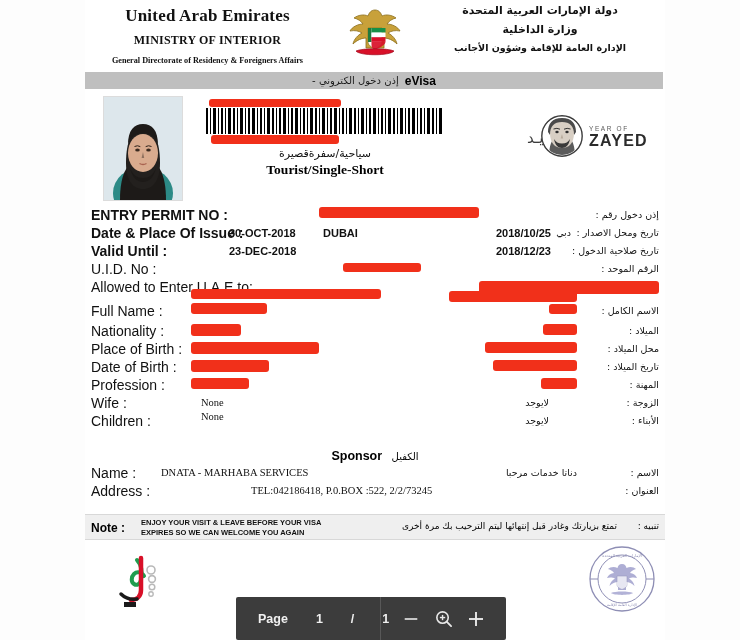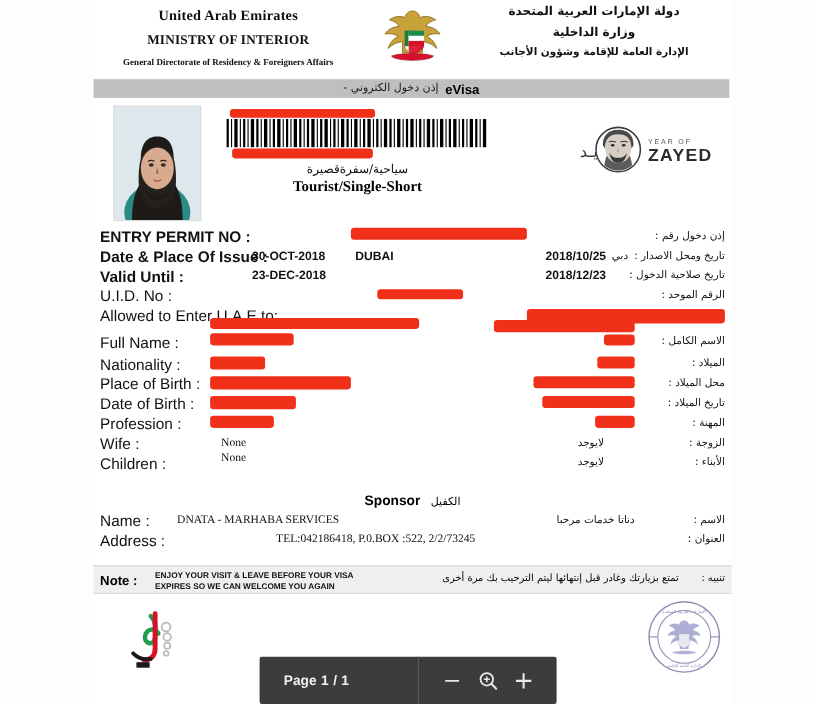--- a/index.html
+++ b/index.html
@@ -39,21 +39,21 @@
   }
   .hdr-en {
     position: absolute;
     left: 0; top: 6px;
     width: 245px;
     text-align: center;
     font-family: "Liberation Serif", serif;
     color: #111;
   }
   .hdr-en .l1 {
-    font-size: 13px;
+    font-size: 17px;
     font-weight: bold;
     letter-spacing: .2px;
     margin-bottom: 7px;
   }
   .hdr-en .l2 {
     font-size: 12px;
     font-weight: bold;
     letter-spacing: .2px;
     margin-bottom: 8px;
   }
@@ -337,21 +337,21 @@
     height: 43px;
     background: #3c3c3c;
     display: flex;
     align-items: center;
     color: #f0f0f0;
     border-radius: 2px;
   }
   .tb-left {
     display: flex;
     align-items: center;
-    gap: 4px;
+    gap: 28px;
     padding-left: 22px;
     width: 144px;
     box-sizing: border-box;
   }
   .tb-left .t {
     font-size: 12.5px;
     font-weight: bold;
   }
   .tb-sep {
     width: 1px;

